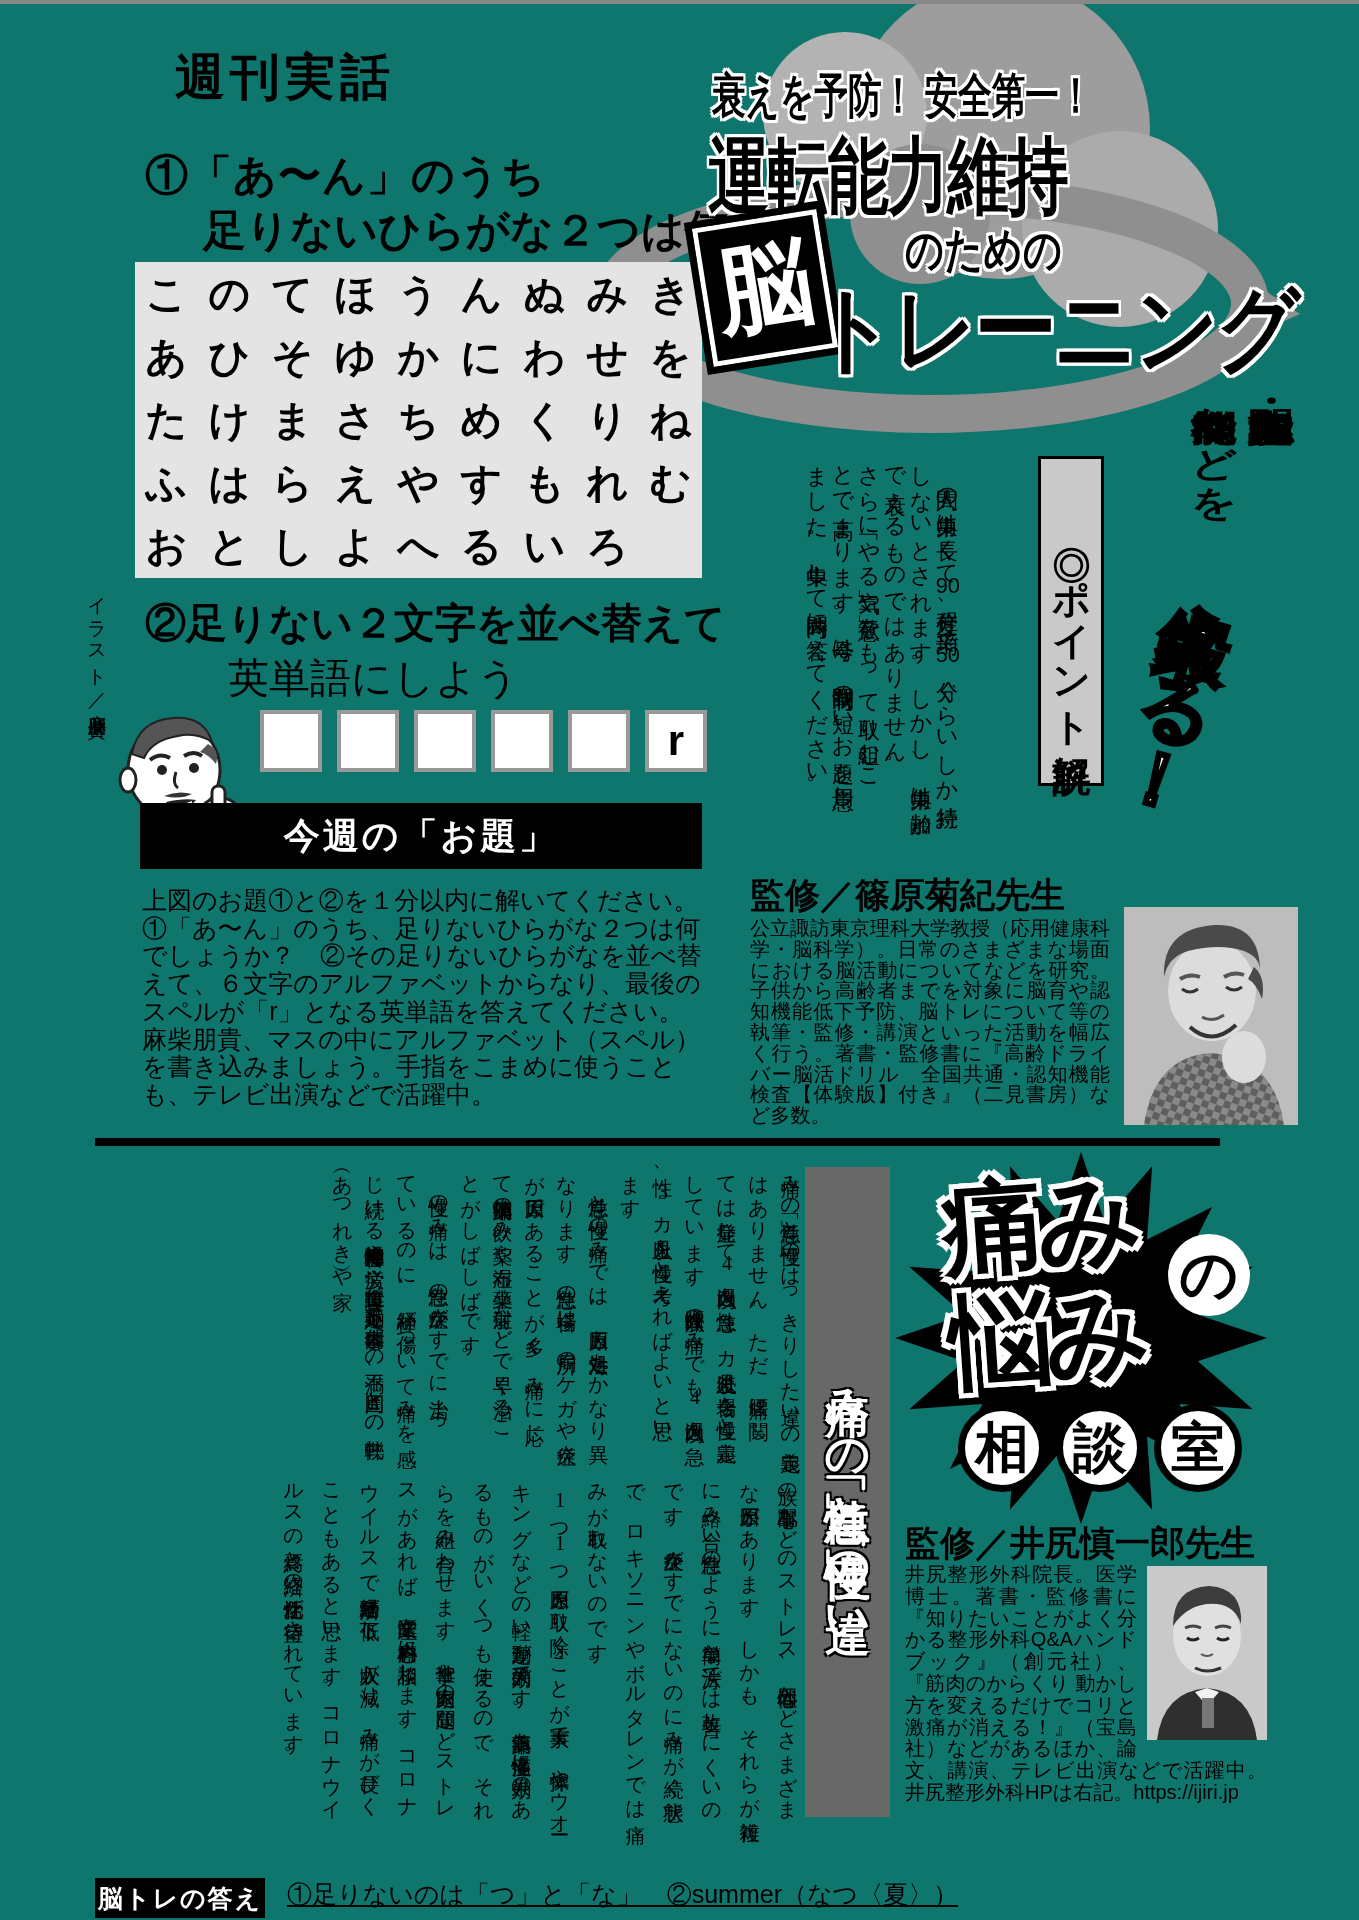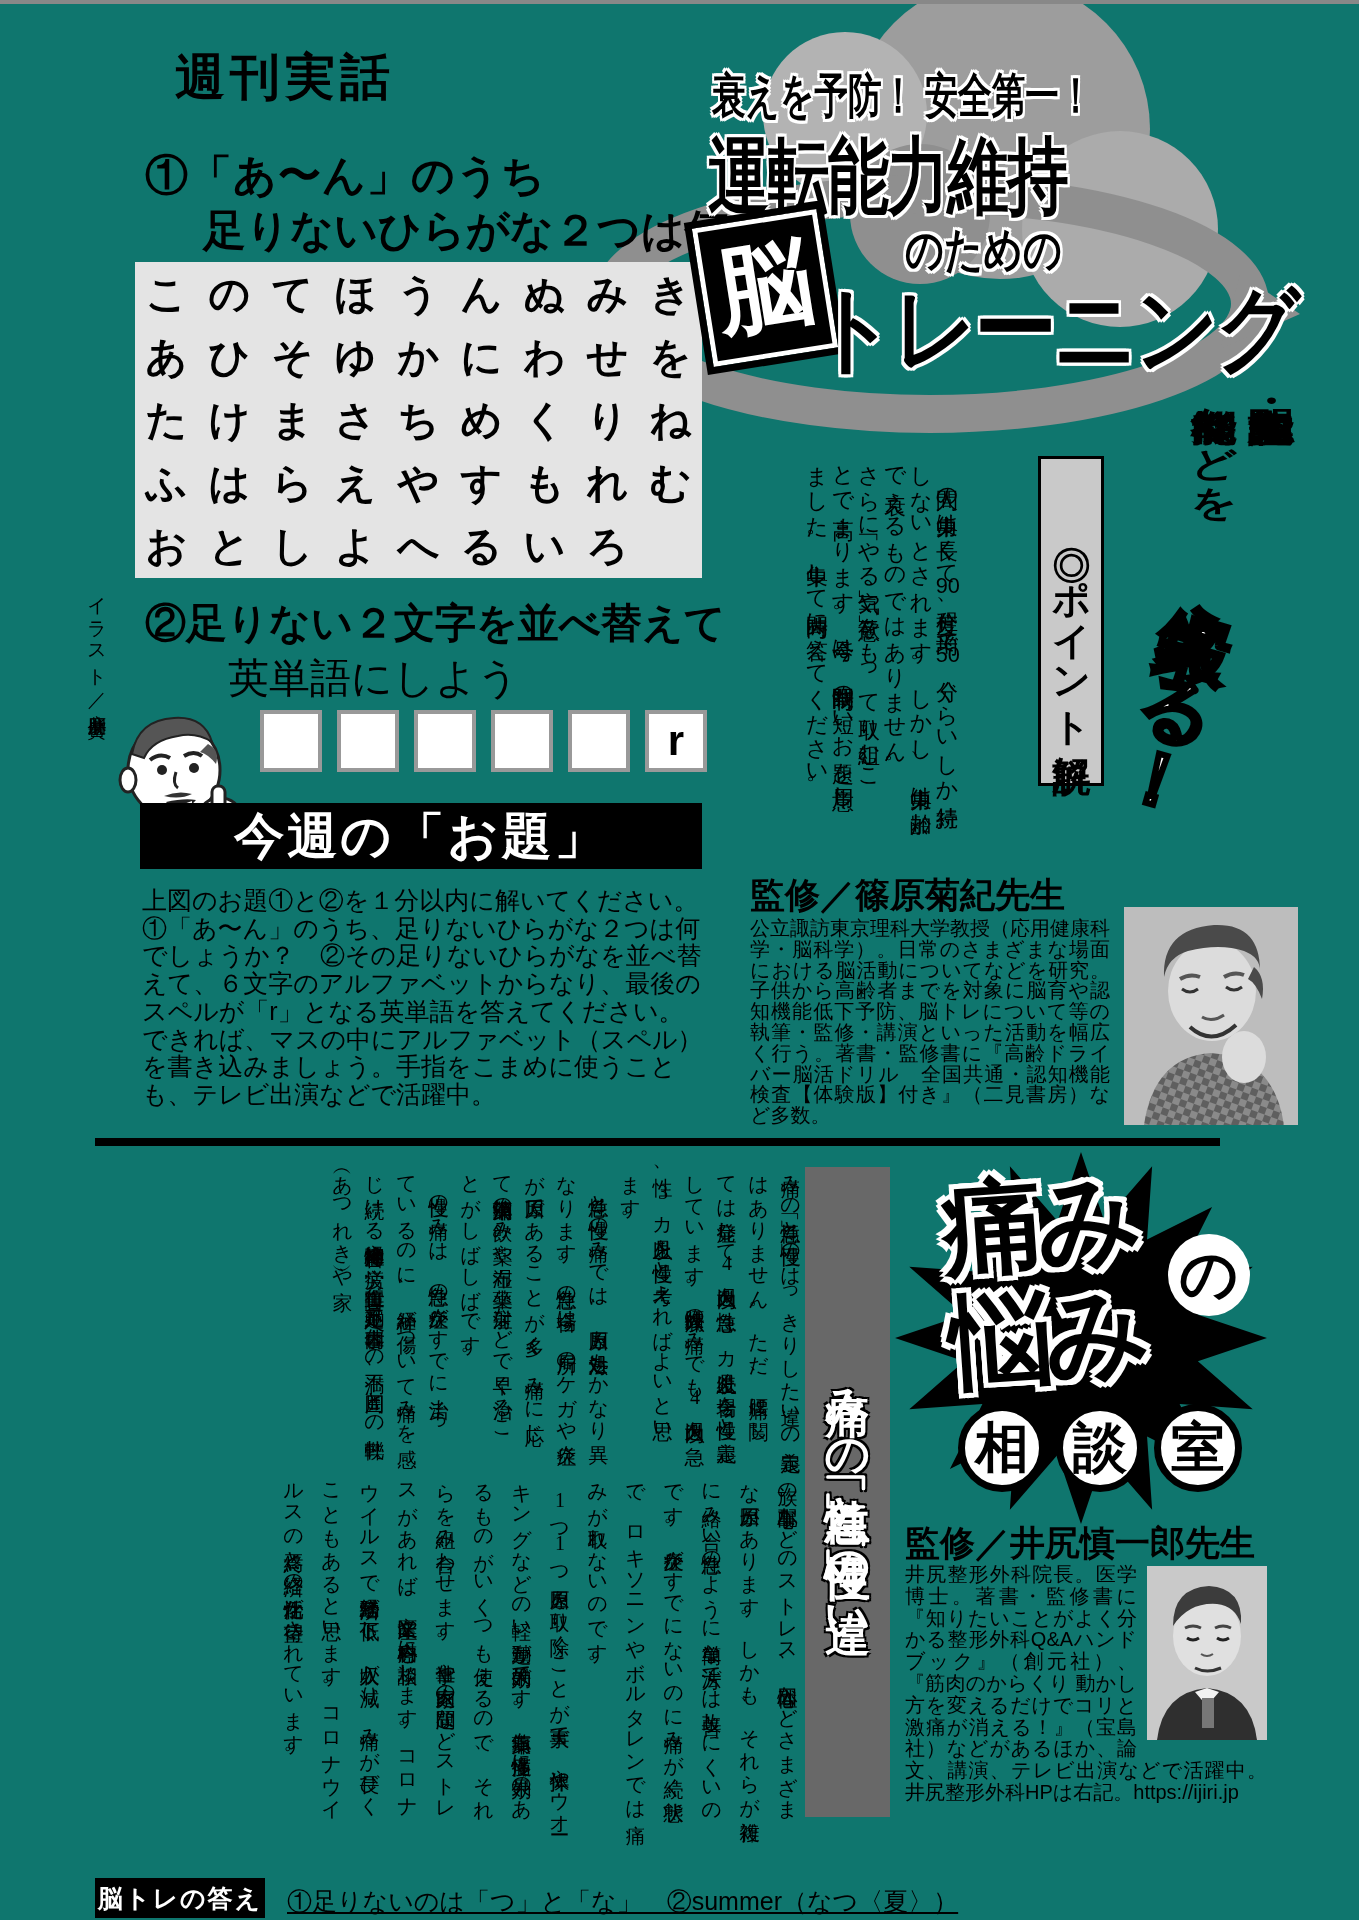--- a/index.html
+++ b/index.html
@@ -14,21 +14,21 @@
   .q1-line2 { left:203px; top:198px; font-size:43px; font-weight:800; }
   .kana-grid { left:135px; top:258px; width:567px; height:316px; background:#e4e4e4; padding-top:1px; }
   .kana-grid .grid-row { display:flex; height:63px; }
   .kana-grid .kana-cell { width:63px; height:63px; line-height:63px; text-align:center; font-size:41px; font-weight:bold; }
   .illus-credit { left:84px; top:580px; height:230px; writing-mode:vertical-rl; font-size:19px; letter-spacing:2px; }
   .q2-line1 { left:145px; top:592px; font-size:41px; font-weight:800; }
   .q2-line2 { left:228px; top:647px; font-size:41px; font-weight:400; }
   .mascot { left:108px; top:698px; width:145px; height:145px; }
   .answer-boxes { left:260px; top:706px; display:flex; gap:15px; }
   .ans-box { width:62px; height:62px; border:4px solid #999; background:#fff; font-size:42px; font-weight:bold; text-align:center; line-height:54px; }
-  .topic-banner { left:140px; top:799px; width:562px; height:66px; background:#000; color:#fff; font-size:50px; font-weight:800; display:flex; align-items:center; justify-content:center; letter-spacing:3px; }
+  .topic-banner { left:140px; top:799px; width:562px; height:66px; background:#000; color:#fff; font-size:36px; font-weight:800; display:flex; align-items:center; justify-content:center; letter-spacing:3px; }
   .instructions { left:142px; top:883px; font-size:25px; line-height:27.7px; font-weight:500; }
   .instr-line { white-space:nowrap; }
 
   
   .outline-white { text-shadow:-3px -3px 0 #fff,3px -3px 0 #fff,-3px 3px 0 #fff,3px 3px 0 #fff,0 -3px 0 #fff,0 3px 0 #fff,-3px 0 0 #fff,3px 0 0 #fff; }
   .tagline { left:712px; top:60px; font-size:48px; font-weight:900; transform:scaleX(0.70); transform-origin:left top; white-space:nowrap; }
   .feature-title { left:708px; top:116px; font-size:84px; font-weight:900; transform:scaleX(0.73); transform-origin:left top; white-space:nowrap; letter-spacing:-2px; }
   .title-connector { left:905px; top:214px; font-size:48px; font-weight:900; transform:scaleX(0.80); transform-origin:left top; white-space:nowrap; }
   .brain-box { left:702px; top:214px; width:126px; height:140px; background:#000; border:5px solid #fff; outline:7px solid #000; transform:rotate(-9deg); display:flex; align-items:center; justify-content:center; }
   .brain-box span { color:#fff; font-size:96px; font-weight:900; }
@@ -58,21 +58,21 @@
   .logo-word1 { left:942px; top:1152px; transform:rotate(-4deg); }
   .logo-word2 { left:950px; top:1265px; transform:rotate(-4deg); }
   .logo-no { left:1168px; top:1230px; width:82px; height:82px; background:#fff; border-radius:50%; display:flex; align-items:center; justify-content:center; font-size:58px; font-weight:900; }
   .room-row { left:958px; top:1400px; display:flex; gap:10px; }
   .room-circle { width:88px; height:88px; background:#fff; border:7px solid #000; border-radius:50%; font-size:54px; font-weight:900; display:flex; align-items:center; justify-content:center; }
   .ijiri-heading { left:905px; top:1516px; }
   .ijiri-bio { left:905px; top:1560px; width:362px; font-size:20px; line-height:21.8px; text-align:justify; }
   .ijiri-photo { float:right; width:120px; height:174px; margin:2px 0 6px 10px; }
 
   
-  .answer-strip { left:95px; top:1874px; display:flex; align-items:flex-end; }
+  .answer-strip { left:95px; top:1874px; display:flex; align-items:flex-start; }
   .answer-label { width:170px; height:40px; background:#000; color:#fff; font-size:25px; font-weight:800; display:flex; align-items:center; justify-content:center; letter-spacing:2px; }
   .answer-text { margin-left:22px; font-size:25px; font-weight:500;text-decoration:underline; }
 
   .tcy { text-combine-upright:all; }
 </style>
 </head>
 <body>
 
 <div class="page">
 
@@ -178,21 +178,21 @@
     </div>
 
   <div class="abs topic-banner z1">今週の「お題」</div>
 
   <div class="abs instructions z1">
       <div class="instr-line">上図のお題①と②を１分以内に解いてください。</div>
       <div class="instr-line">①「あ〜ん」のうち、足りないひらがな２つは何</div>
       <div class="instr-line">でしょうか？　②その足りないひらがなを並べ替</div>
       <div class="instr-line">えて、６文字のアルファベットからなり、最後の</div>
       <div class="instr-line">スペルが「r」となる英単語を答えてください。</div>
-      <div class="instr-line">できれば、マスの中にアルファベット（スペル）</div>
+      <div class="instr-line">麻柴朋貴、マスの中にアルファベット（スペル）</div>
       <div class="instr-line">を書き込みましょう。手指をこまめに使うこと</div>
       <div class="instr-line">も、テレビ出演などで活躍中。</div>
     </div>
 
   <div class="abs tagline outline-white z1">衰えを予防！ 安全第一！</div>
   <div class="abs feature-title outline-white z1">運転能力維持</div>
   <div class="abs title-connector outline-white z1">のための</div>
   <div class="abs brain-box z1">
     <span>脳</span>
   </div>

